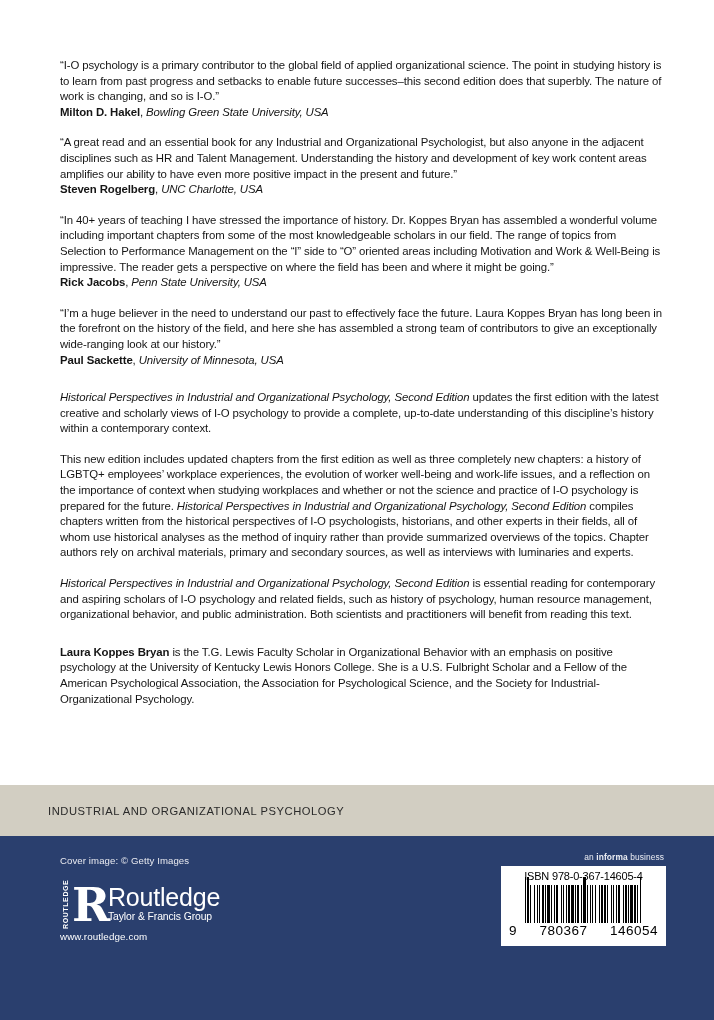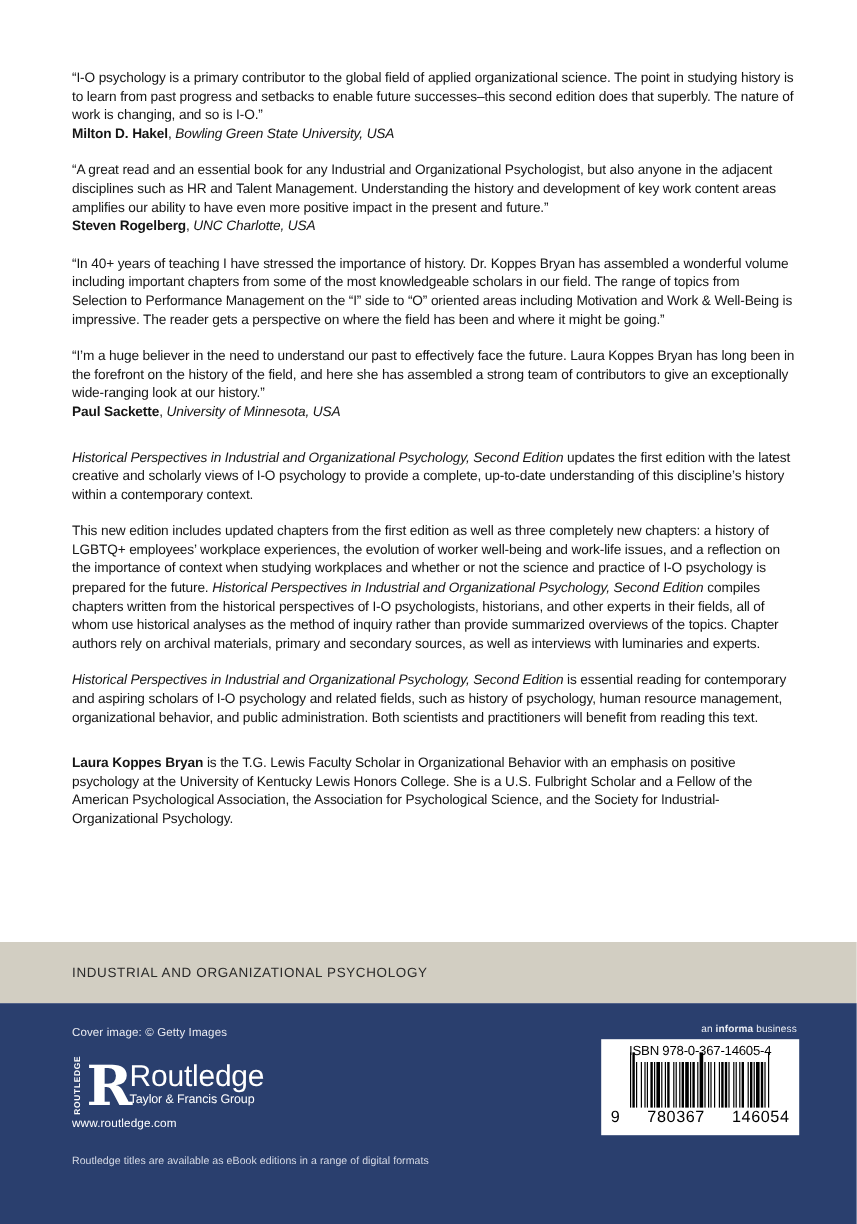--- a/index.html
+++ b/index.html
@@ -58,21 +58,21 @@
 
   .author-block { margin-top: 22px; }
 
   
   .series-band {
     flex: 0 0 auto;
     height: 51px;
     background: #d2cec2;
     display: flex;
     align-items: center;
-    padding-left: 60px;
+    padding-left: 48px;
     box-sizing: border-box;
   }
   .series-band .series-text {
     font-size: 11.2px;
     letter-spacing: 0.55px;
     color: #2a2a2a;
   }
 
   
   .footer {
@@ -238,20 +238,21 @@
       <span class="attrib"><span class="name">Milton D. Hakel</span><span>, </span><span class="aff">Bowling Green State University, USA</span></span>
     </p>
 
     <p class="para">
       <span>“A great read and an essential book for any Industrial and Organizational Psychologist, but also anyone in the adjacent disciplines such as HR and Talent Management. Understanding the history and development of key work content areas amplifies our ability to have even more positive impact in the present and future.”</span><br>
       <span class="attrib"><span class="name">Steven Rogelberg</span><span>, </span><span class="aff">UNC Charlotte, USA</span></span>
     </p>
 
     <p class="para">
       <span>“In 40+ years of teaching I have stressed the importance of history. Dr. Koppes Bryan has assembled a wonderful volume including important chapters from some of the most knowledgeable scholars in our field. The range of topics from Selection to Performance Management on the “I” side to “O” oriented areas including Motivation and Work &amp; Well-Being is impressive. The reader gets a perspective on where the field has been and where it might be going.”</span><br>
+      <span class="attrib"><span class="name">Rick Jacobs</span><span>, </span><span class="aff">Penn State University, USA</span></span>
     </p>
 
     <p class="para">
       <span>“I’m a huge believer in the need to understand our past to effectively face the future. Laura Koppes Bryan has long been in the forefront on the history of the field, and here she has assembled a strong team of contributors to give an exceptionally wide-ranging look at our history.”</span><br>
       <span class="attrib"><span class="name">Paul Sackette</span><span>, </span><span class="aff">University of Minnesota, USA</span></span>
     </p>
 
     <div class="desc-block">
       <p class="para">
         <span class="ital">Historical Perspectives in Industrial and Organizational Psychology, Second Edition</span><span> updates the first edition with the latest creative and scholarly views of I-O psychology to provide a complete, up-to-date understanding of this discipline’s history within a contemporary context.</span>
@@ -287,21 +288,20 @@
         <div class="rl-r">R</div>
       </div>
       <div class="rl-words">
         <div class="rl-name">Routledge</div>
         <div class="rl-sub">Taylor &amp; Francis Group</div>
       </div>
     </div>
 
     <div class="rl-url">www.routledge.com</div>
 
-    <div class="ebook-note">Routledge titles are available as eBook editions in a range of digital formats</div>
 
     <div class="informa">
       <span>an </span><span class="inf-b">informa</span><span> business</span>
     </div>
 
     <div class="barcode-box">
       <div class="isbn-text">ISBN 978-0-367-14605-4</div>
       <div class="bars">
           <span style="width: 1px; background: rgb(0, 0, 0); height: 46px;"></span>
           <span style="width: 1px; background: transparent; height: 46px;"></span>

